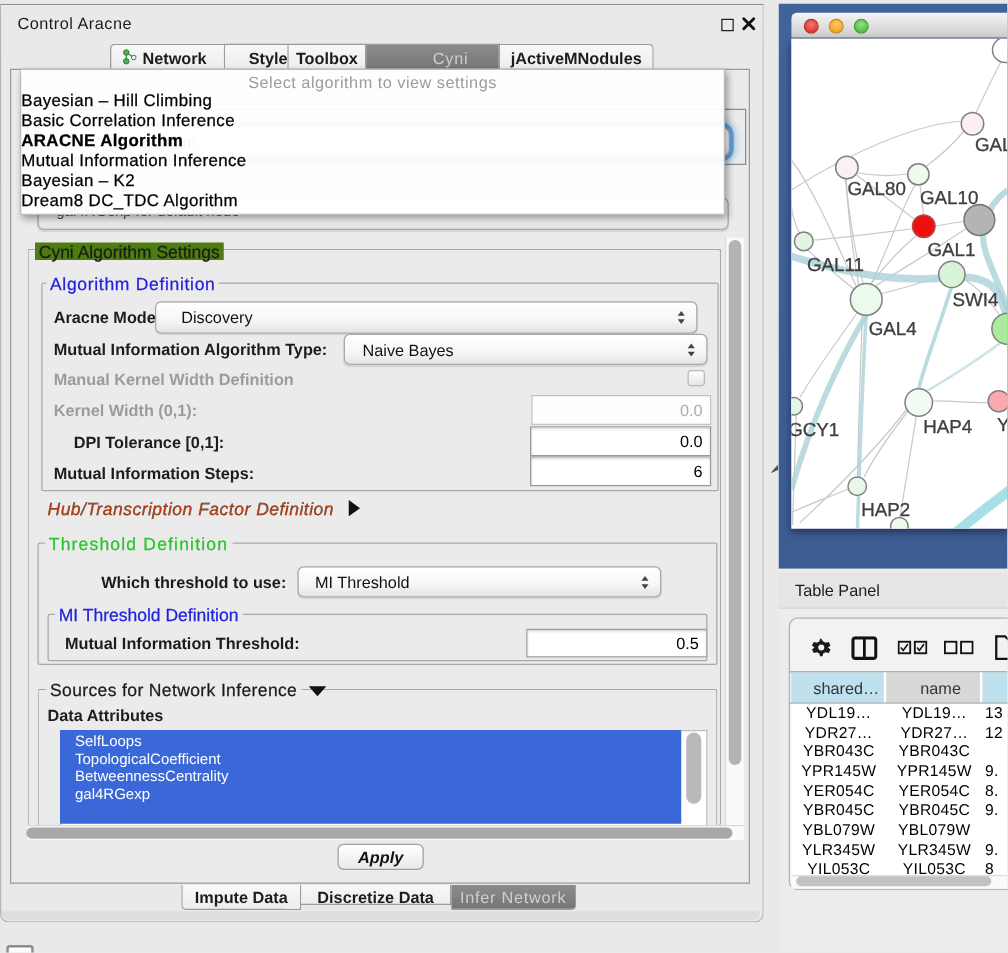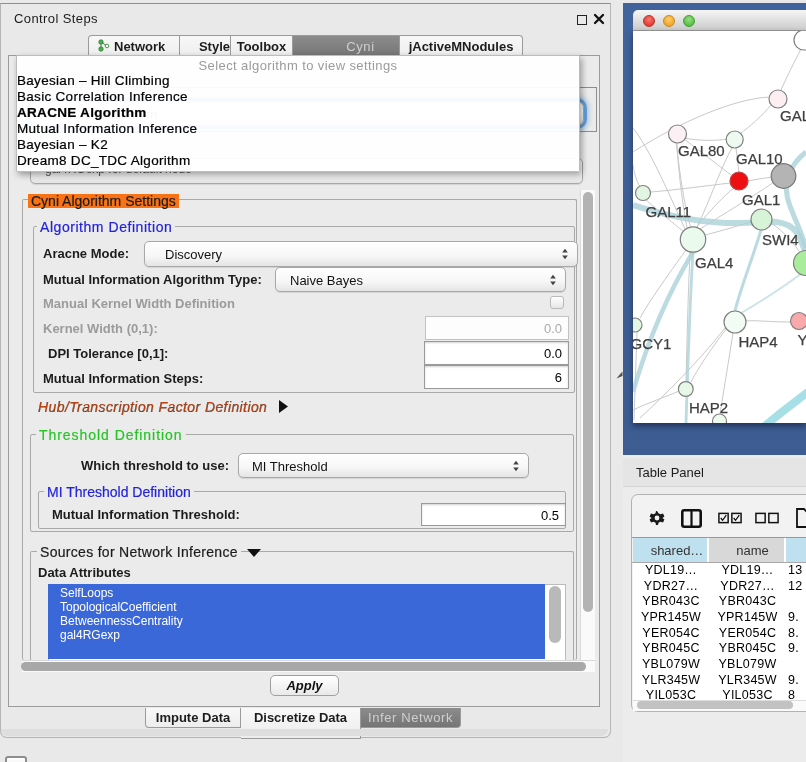--- a/index.html
+++ b/index.html
@@ -15,21 +15,21 @@
   .stepper{position:absolute;right:8px;top:50%;transform:translateY(-50%);width:8px;height:12px;}
   .fld{position:absolute;background:#ffffff;border:1px solid #9a9a9a;box-shadow:inset 0 1px 2px rgba(0,0,0,0.18);}
   .fld .ft{position:absolute;right:6px;top:50%;transform:translateY(-50%);font-size:13px;color:#000;}
   .tab{position:absolute;box-sizing:border-box;border:1px solid #9b9b9b;background:linear-gradient(#f8f8f8,#ededed);font-size:13px;font-weight:bold;color:#1c1c1c;text-align:center;}
   .tabsel{background:linear-gradient(#8c8c8c,#757575);color:#cfcfcf;font-weight:normal;letter-spacing:0.6px;}
 </style>
 </head>
 <body>
 
 <div class="abs" id="cpwin" style="left:0;top:3px;width:609px;height:733px;background:#e9e9e9;border-top:1px solid #8f8f8f;border-left:1px solid #b5b5b5;border-right:1px solid #b5b5b5;border-bottom:1px solid #b3b3b3;border-radius:0 0 7px 7px;"></div>
-<div class="abs n13" style="left:14px;top:11px;letter-spacing:0.4px;">Control Steps</div>
+<div class="abs n13" style="left:14px;top:11px;letter-spacing:0.4px;">Control Aracne</div>
 
 <div class="abs" style="left:577px;top:15px;width:8px;height:8px;border:1.4px solid #222;"></div>
 <svg class="abs" style="left:593px;top:13px;" width="12" height="12" viewBox="0 0 12 12">
     <path d="M2 2 L10 10 M10 2 L2 10" stroke="#111" stroke-width="2.3" stroke-linecap="round"></path>
   </svg>
 
 <div class="tab" style="left:88px;top:35px;width:92px;height:21px;border-radius:4px 0 0 0;border-bottom:none;line-height:21px;padding-left:25px;box-sizing:border-box;text-align:left;">Network</div>
 <div class="tab" style="left:180px;top:35px;width:51px;height:21px;border-left:none;border-bottom:none;line-height:21px;text-align:right;">Style</div>
 <div class="tab" style="left:231px;top:35px;width:62px;height:21px;border-left:none;border-bottom:none;line-height:21px;">Toolbox</div>
 <div class="tab tabsel" style="left:293px;top:35px;width:107px;height:21px;border-left:none;border-bottom:none;line-height:21px;padding-left:29px;">Cyni Toolbox</div>
@@ -47,27 +47,27 @@
 <div class="abs n13" style="left:34px;top:76px;color:#555;">Inference Algorithm:</div>
 <div class="abs" style="left:22px;top:87px;width:573px;height:43px;border:1px solid #8d8d8d;"></div>
 <div class="combo" style="left:30px;top:101px;width:552px;height:23px;border-radius:7px;box-shadow:0 0 0 3px #5f9ed8,0 0 5px 5px rgba(95,158,216,0.45);">
     <span class="ct" style="color:#555;">ARACNE Algorithm</span>
   </div>
 <div class="combo" style="left:30px;top:158px;width:551px;height:24px;">
     <span class="ct" style="font-size:12px;color:#555;top:3px;transform:none;">gal4RGexp for default node</span>
   </div>
 
 <div class="grp" style="left:22px;top:199px;width:553px;height:460px;border-bottom:none;"></div>
-<div class="gtitle" style="left:28px;top:194px;color:#1c1c1c;background:#f97316;font-size:14px;line-height:14px;">Cyni Algorithm Settings</div>
+<div class="gtitle" style="left:28px;top:194px;color:#1c1c1c;background:#4d7c0f;font-size:14px;line-height:14px;">Cyni Algorithm Settings</div>
 
 <div class="grp" style="left:33px;top:226px;width:540px;height:165px;"></div>
 <div class="gtitle" style="left:37px;top:220px;color:#2222dd;background:#ebebeb;font-size:14px;line-height:14px;letter-spacing:0.55px;">Algorithm Definition</div>
 
 <div class="abs b13" style="left:43px;top:246px;">Aracne Mode:</div>
-<div class="combo" style="left:144px;top:241px;width:432px;height:24px;">
+<div class="combo" style="left:124px;top:241px;width:432px;height:24px;">
     <span class="ct" style="left:20px;">Discovery</span>
   <svg class="stepper" viewBox="0 0 9 14">
       <path d="M4.5 1 L7.8 5.3 H1.2 Z" fill="#444"></path>
       <path d="M4.5 13 L7.8 8.7 H1.2 Z" fill="#444"></path>
     </svg>
   </div>
 
 <div class="abs b13" style="left:43px;top:272px;">Mutual Information Algorithm Type:</div>
 <div class="combo" style="left:275px;top:267px;width:289px;height:23px;">
     <span class="ct" style="left:14px;">Naive Bayes</span>
@@ -78,21 +78,21 @@
   </div>
 
 <div class="abs b13 gray" style="left:43px;top:296px;">Manual Kernel Width Definition</div>
 <div class="abs" style="left:550px;top:296px;width:12px;height:11px;border:1px solid #b9b9b9;border-radius:3px;background:linear-gradient(#ffffff,#e6e6e6);"></div>
 
 <div class="abs b13 gray" style="left:43px;top:321px;">Kernel Width (0,1):</div>
 <div class="fld" style="left:425px;top:316px;width:142px;height:22px;border-color:#c2c2c2;box-shadow:none;background:#fdfdfd;">
     <span class="ft" style="color:#ababab;">0.0</span>
   </div>
 
-<div class="abs b13" style="left:31px;top:346px;padding-left:17px;">DPI Tolerance [0,1]:</div>
+<div class="abs b13" style="left:42px;top:346px;padding-left:17px;">DPI Tolerance [0,1]:</div>
 <div class="fld" style="left:424px;top:341px;width:143px;height:22px;">
     <span class="ft">0.0</span>
   </div>
 
 <div class="abs b13" style="left:43px;top:371px;">Mutual Information Steps:</div>
 <div class="fld" style="left:424px;top:365px;width:143px;height:22px;">
     <span class="ft">6</span>
   </div>
 
 <div class="abs" style="left:38px;top:399px;font-size:14px;letter-spacing:0.4px;color:#c2410c;font-style:italic;-webkit-text-stroke:0.2px #1c1c1c;">Hub/Transcription Factor Definition</div>
@@ -131,21 +131,21 @@
 <div class="abs" style="left:549px;top:586px;width:12px;height:57px;background:#b9b9b9;border-radius:6px;"></div>
 
 <div class="abs" style="left:580px;top:190px;width:15px;height:470px;background:#fafafa;border-left:1px solid #d9d9d9;box-sizing:border-box;"></div>
 <div class="abs" style="left:583px;top:192px;width:10px;height:420px;background:#b3b3b3;border-radius:5px;"></div>
 <div class="abs" style="left:22px;top:660px;width:573px;height:12px;background:#fafafa;border-top:1px solid #d9d9d9;box-sizing:border-box;"></div>
 <div class="abs" style="left:21px;top:662px;width:565px;height:9px;background:#a8a8a8;border-radius:5px;"></div>
 
 <div class="abs" style="left:270px;top:675px;width:67px;height:19px;border:1px solid #9f9f9f;border-radius:5px;background:linear-gradient(#ffffff,#e9e9e9);text-align:center;line-height:19px;font-size:13px;font-weight:bold;color:#111;font-style:italic;">Apply</div>
 
 <div class="tab" style="left:145px;top:708px;width:96px;height:20px;border-radius:0 0 0 4px;border-top:none;line-height:20px;">Impute Data</div>
-<div class="tab" style="left:241px;top:708px;width:120px;height:31px;border-left:none;border-top:none;line-height:20px;">Discretize Data</div>
+<div class="tab" style="left:241px;top:708px;width:120px;height:16px;border-left:none;border-top:none;line-height:20px;">Discretize Data</div>
 <div class="tab tabsel" style="left:361px;top:708px;width:100px;height:20px;border-left:none;border-top:none;border-radius:0 0 4px 0;line-height:20px;">Infer Network</div>
 
 <div class="abs" style="left:1px;top:729px;width:607px;height:7px;background:#dedede;border-radius:0 0 7px 7px;"></div>
 
 <div class="abs" style="left:5px;top:756px;width:18px;height:10px;border:2px solid #8d8d8d;border-radius:3px 3px 0 0;background:linear-gradient(#ffffff,#eee);"></div>
 
 <svg class="abs" style="left:616px;top:371px;" width="7" height="8" viewBox="0 0 7 8">
     <path d="M6.5 0.5 L6.5 5 L0.5 7.5 Q3.5 3.5 6.5 0.5 Z" fill="#555"></path>
   </svg>
 

